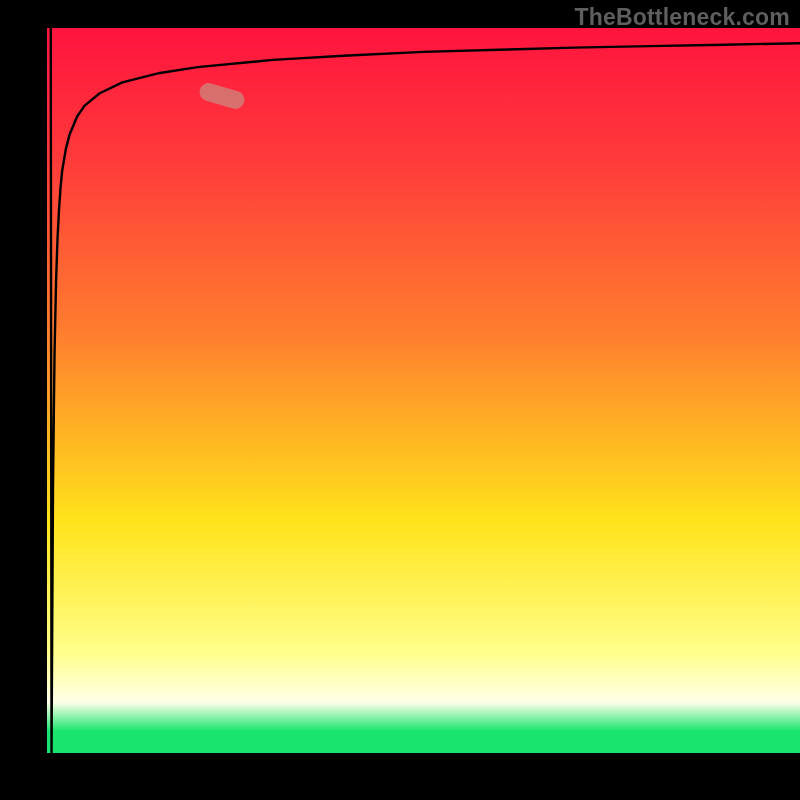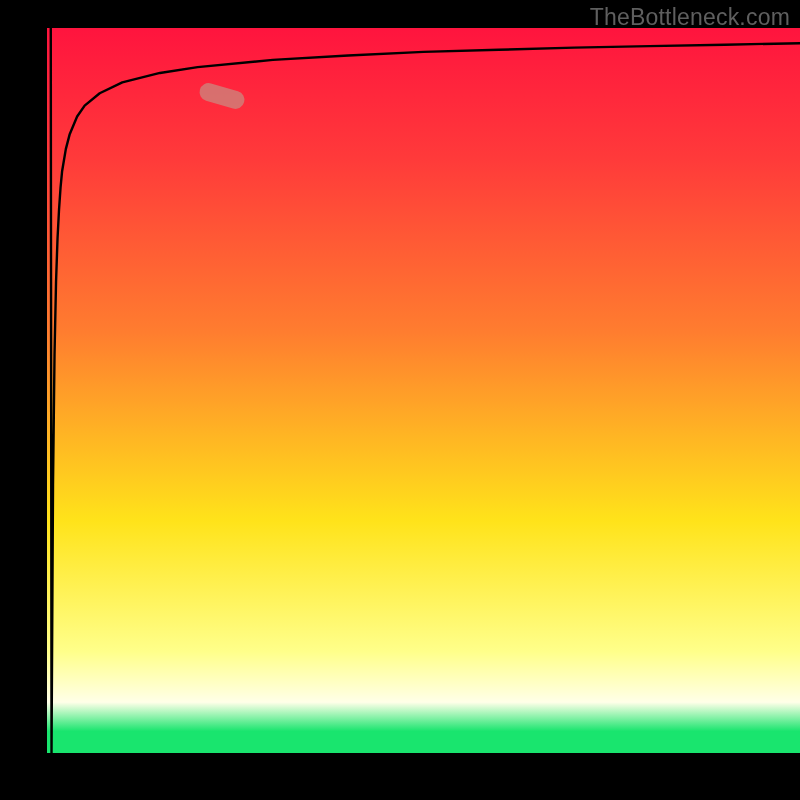--- a/index.html
+++ b/index.html
@@ -10,21 +10,21 @@
     font-family: Arial, Helvetica, sans-serif;
     position: relative;
     overflow: hidden;
   }
   .watermark {
     position: absolute;
     top: 4px;
     right: 10px;
     color: #5f5f5f;
     font-size: 23px;
-    font-weight: 400;
+    font-weight: 700;
     letter-spacing: 0.2px;
     z-index: 5;
   }
   .plot-area {
     position: absolute;
     top: 28px;
     left: 47px;
     width: 753px;
     height: 725px;
     overflow: hidden;

